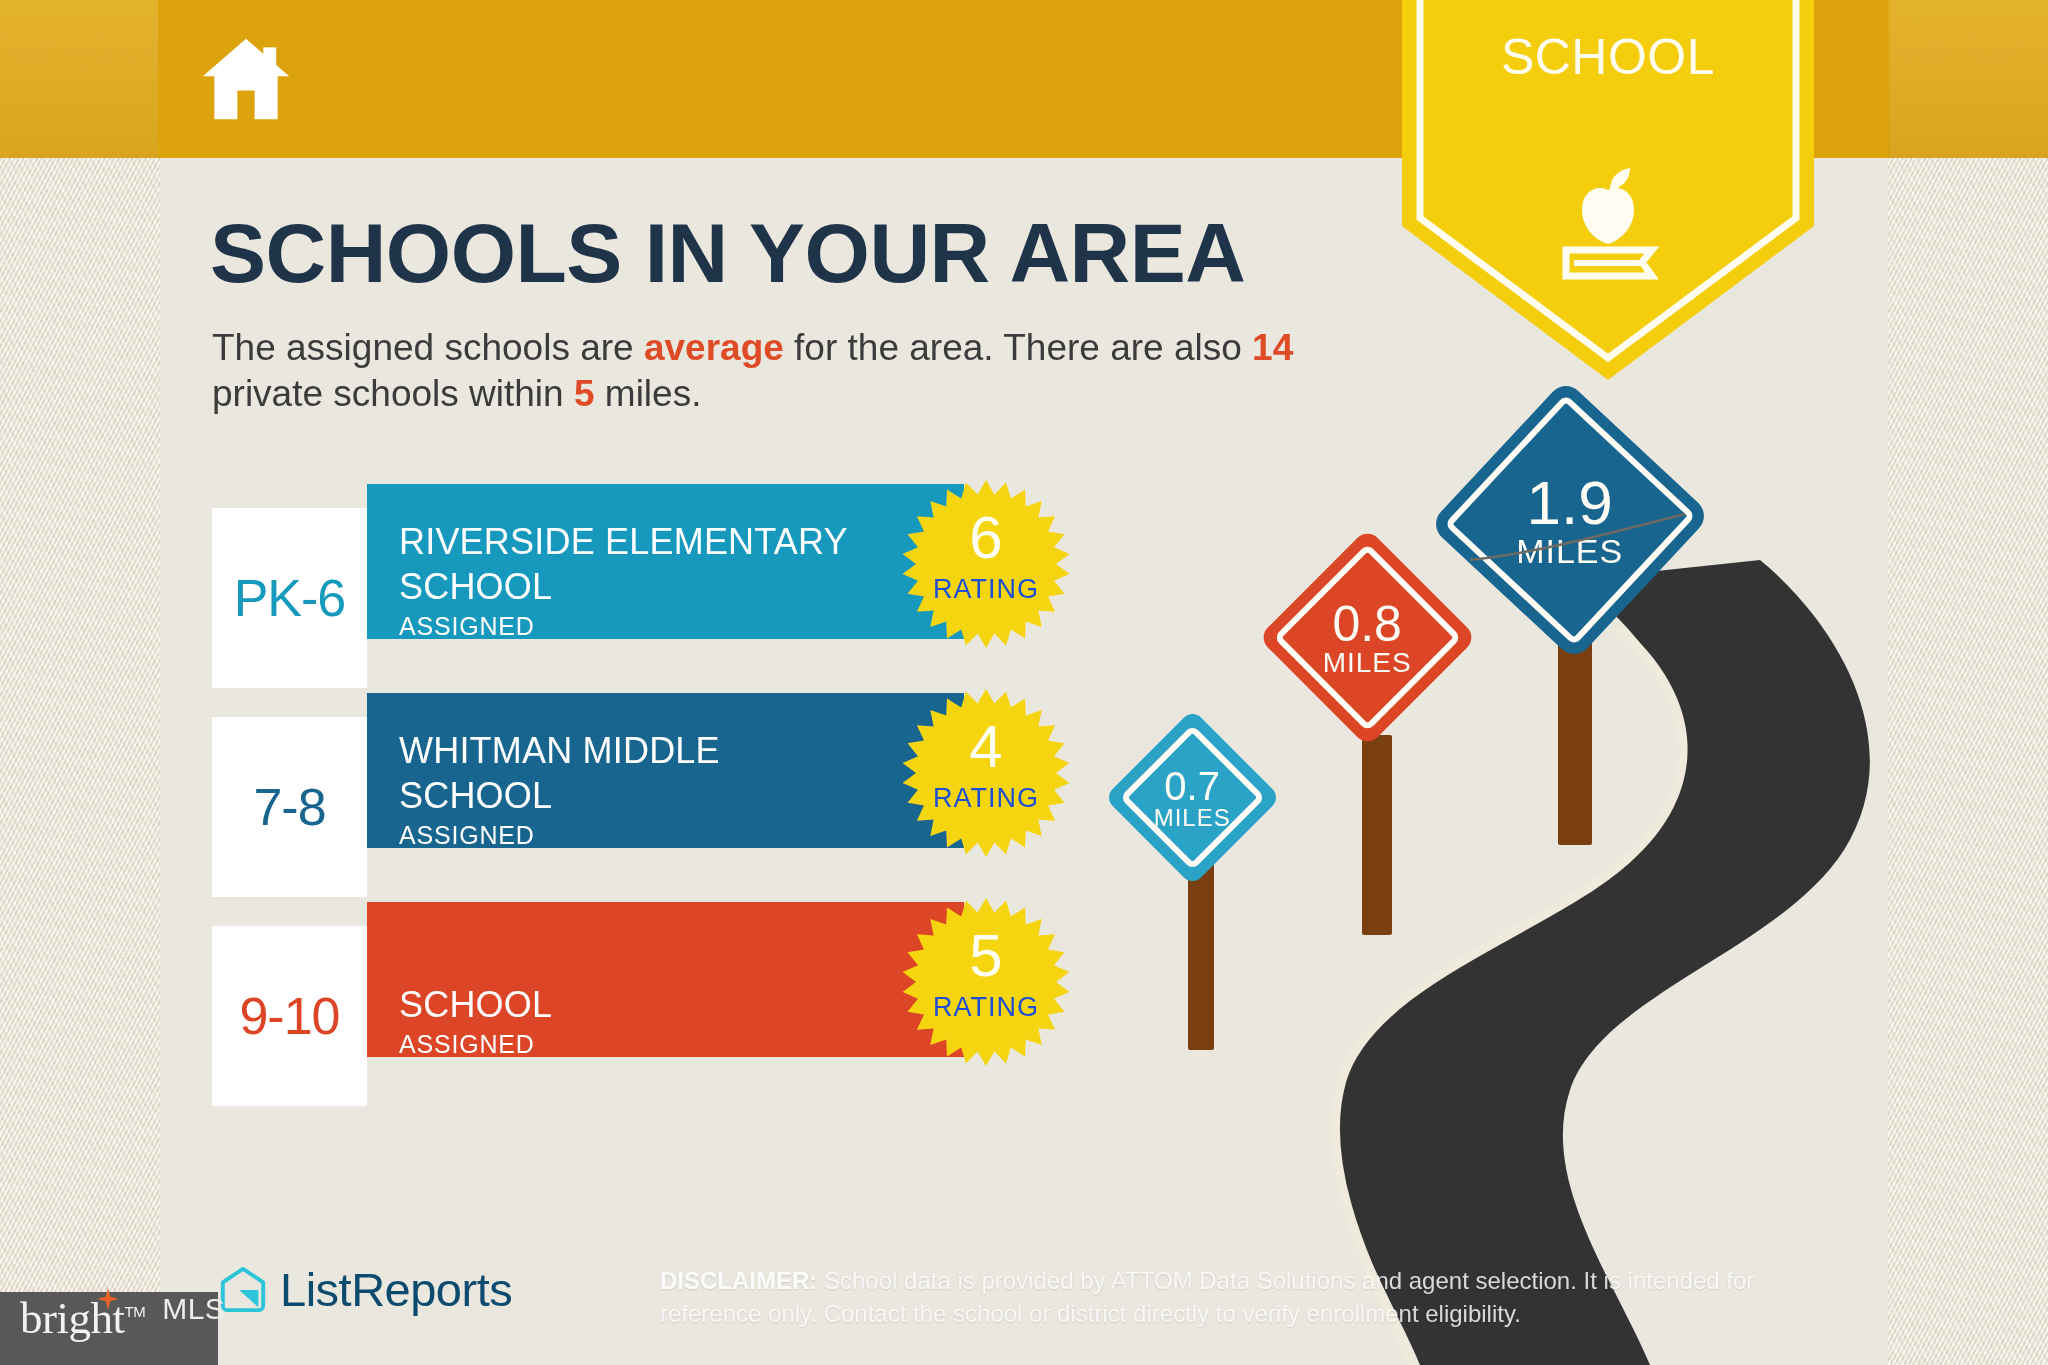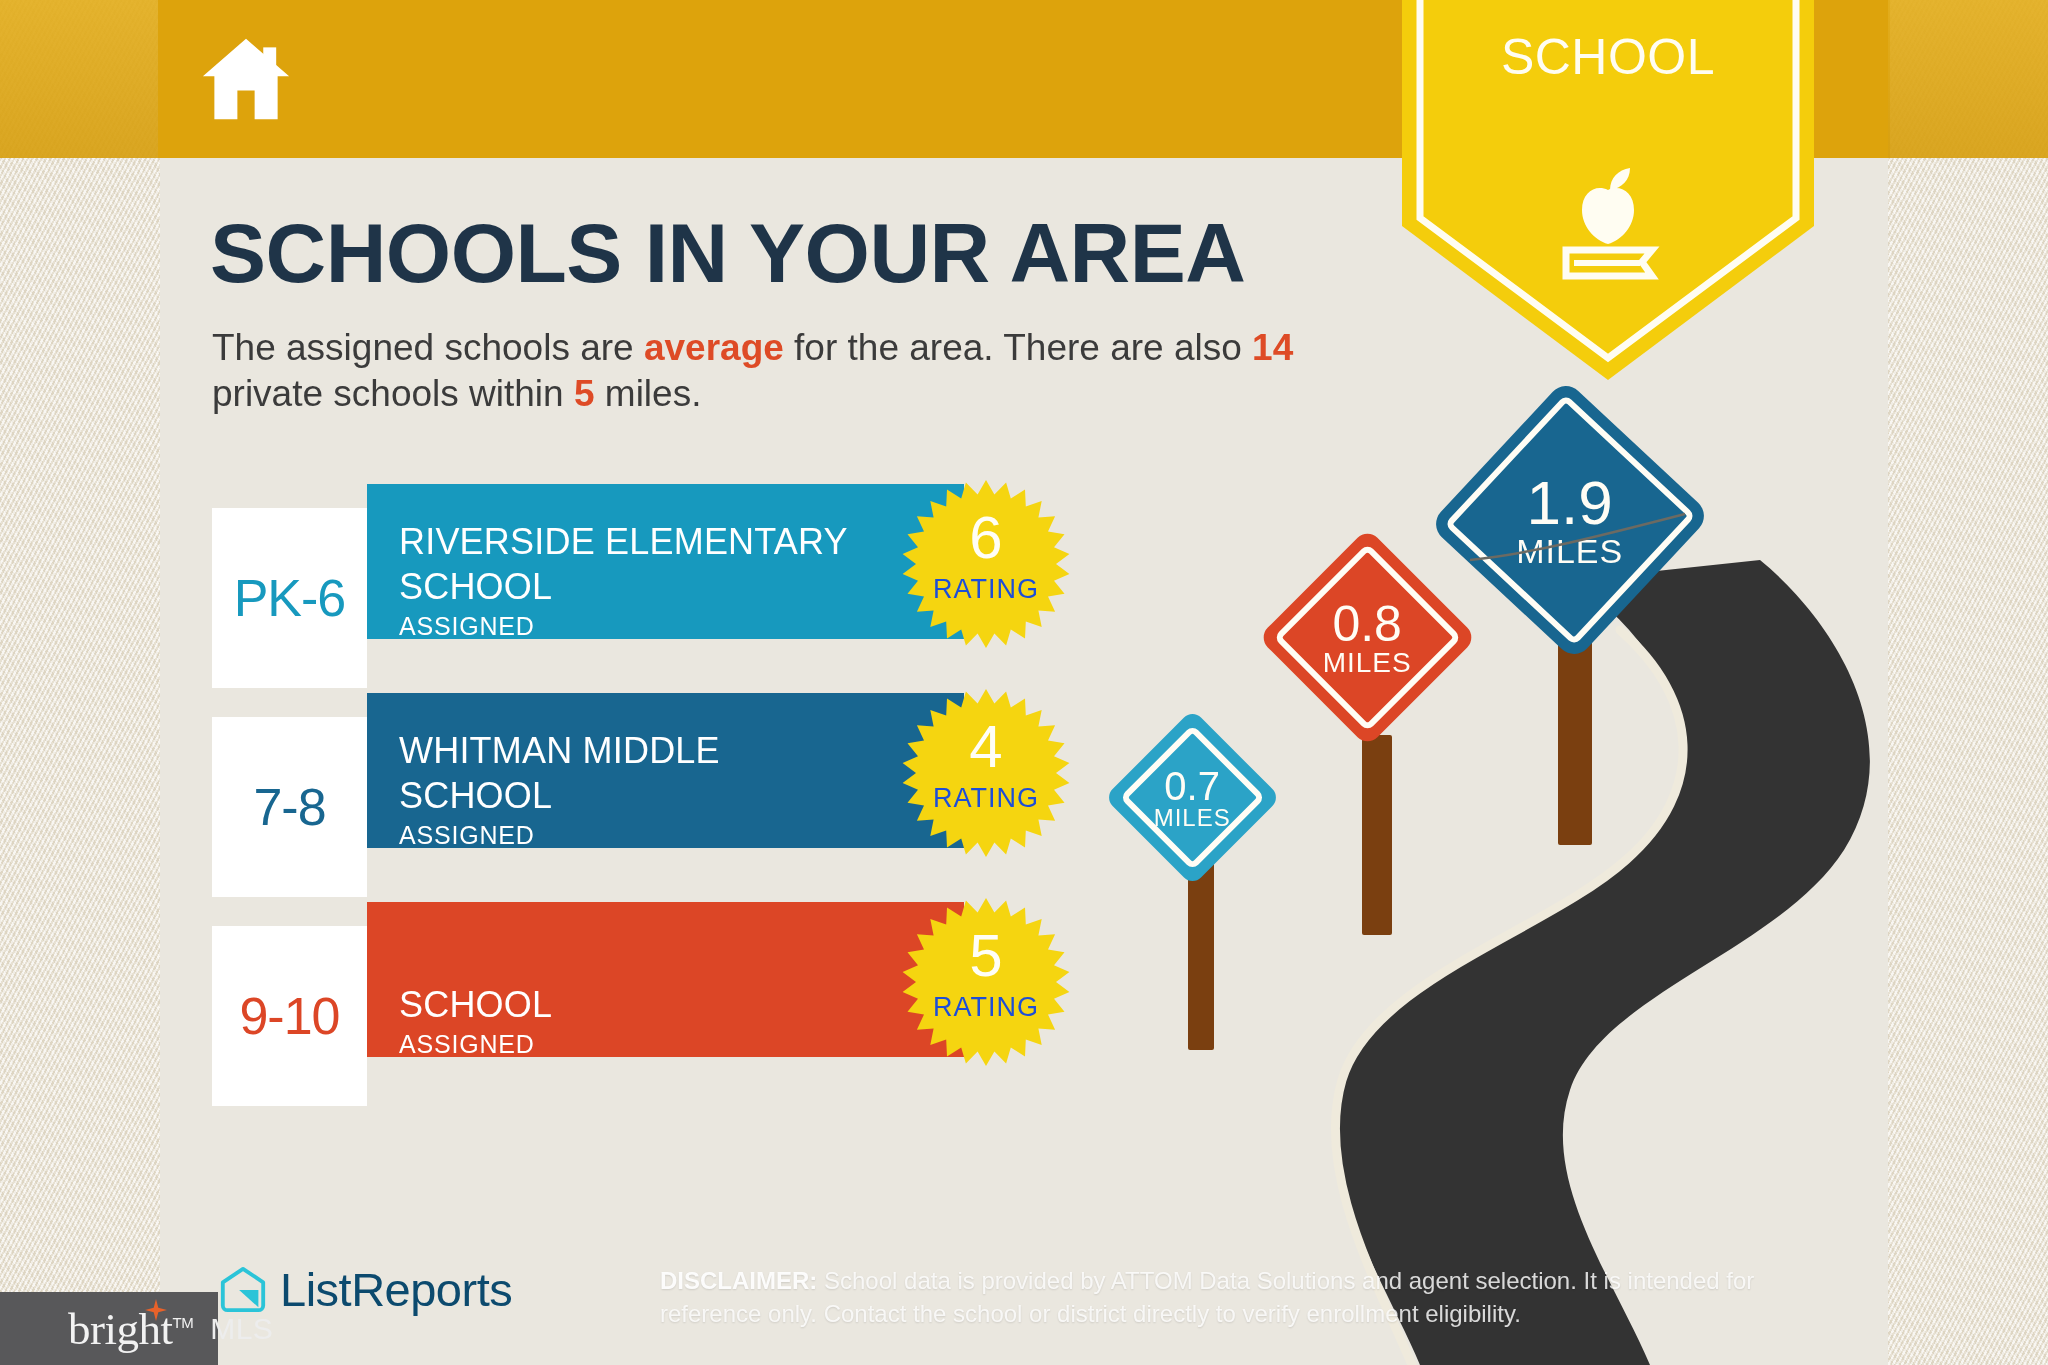--- a/index.html
+++ b/index.html
@@ -136,21 +136,21 @@
     font-size:47px; color:#0c4a6e; margin-left:12px; letter-spacing:-.5px; font-weight:400;
   }
   .disclaimer {
     position:absolute; left:660px; top:1264px; width:1180px;
     font-size:24px; line-height:33px; color:rgba(255,255,255,.82);
     z-index:7; text-shadow:0 1px 2px rgba(0,0,0,.12);
   }
   .disclaimer b { font-weight:bold; color:rgba(255,255,255,.92); }
   .mls {
     position:absolute; left:0; top:1292px; width:218px; height:73px;
-    background:#58585A; z-index:8; display:flex; align-items:center;padding-left:48px;
+    background:#58585A; z-index:8; display:flex; 
   }
   .mls-bright {
     font-family:"Liberation Serif", serif; font-size:45px; color:#F2F2F2;
     margin-left:20px; letter-spacing:-.5px; position:relative;
   }
   .mls-tm { font-size:15px; vertical-align:super; font-family:"Liberation Sans",sans-serif; }
   .mls-sub { font-size:30px; color:#EDEDED; margin-left:17px; letter-spacing:.5px; }
   .mls-spark { position:absolute; right:26px; top:-4px; width:22px; height:22px; }
 </style>
 </head>

